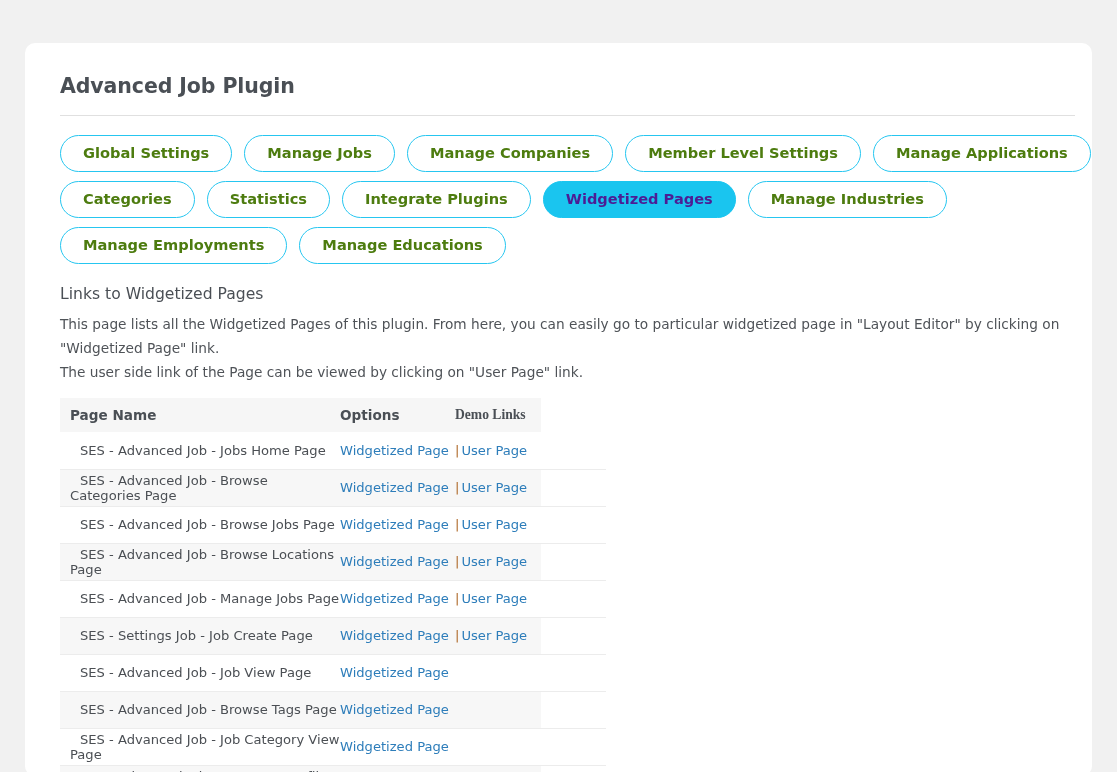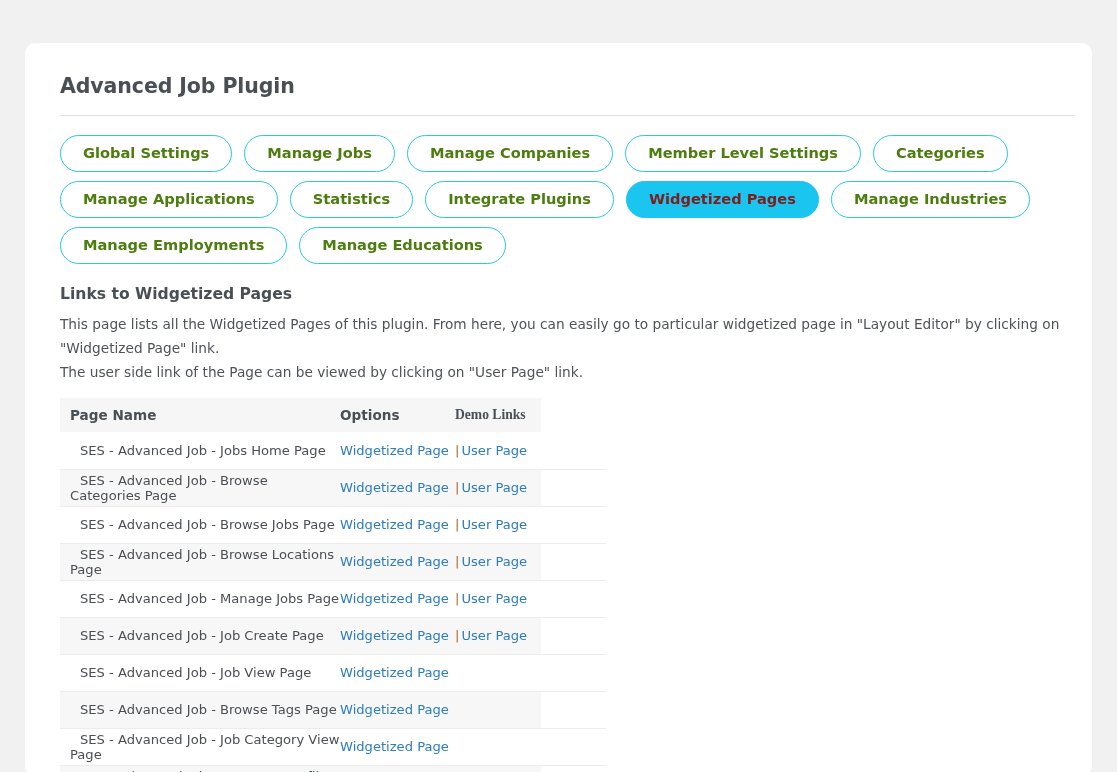--- a/index.html
+++ b/index.html
@@ -66,28 +66,28 @@
     color: #4d7c0f;
     font-size: 14.6px;
     font-weight: bold;
     white-space: nowrap;
     cursor: pointer;
     line-height: 1;
   }
   .tab.active {
     background: #1ac5ef;
     border-color: #1ac5ef;
-    color: #7f1d1d;
+    color: #4c1d95;
   }
 
   
   .section-title {
     margin-top: 20px;
     font-size: 15.6px;
-    font-weight: bold;
+    font-weight: normal;
     color: #4a4f55;
     line-height: 20px;
   }
   .desc {
     margin-top: 8px;
     font-size: 13.7px;
     color: #4f5358;
     line-height: 24px;
     width: 1050px;
   }
@@ -160,22 +160,22 @@
     <div class="card-inner">
 
       <h1 class="page-title">Advanced Job Plugin</h1>
       <div class="title-divider"></div>
 
       <div class="tabs" id="tab-bar">
           <div class="tab">Global Settings</div>
           <div class="tab">Manage Jobs</div>
           <div class="tab">Manage Companies</div>
           <div class="tab">Member Level Settings</div>
+          <div class="tab">Manage Applications</div>
           <div class="tab">Categories</div>
-          <div class="tab">Manage Applications</div>
           <div class="tab">Statistics</div>
           <div class="tab">Integrate Plugins</div>
           <div class="tab active">Widgetized Pages</div>
           <div class="tab">Manage Industries</div>
           <div class="tab">Manage Employments</div>
           <div class="tab">Manage Educations</div>
         </div>
 
       <div class="section-title">Links to Widgetized Pages</div>
 
@@ -213,21 +213,21 @@
                 <td class="col-name"><span class="cell-pad">SES - Advanced Job - Browse Locations Page</span></td>
                 <td class="col-opt"><a class="link">Widgetized Page</a></td>
                 <td class="col-demo demo-cell"><span class="sep">|</span><a class="link">User Page</a></td>
               </tr>
               <tr>
                 <td class="col-name"><span class="cell-pad">SES - Advanced Job - Manage Jobs Page</span></td>
                 <td class="col-opt"><a class="link">Widgetized Page</a></td>
                 <td class="col-demo demo-cell"><span class="sep">|</span><a class="link">User Page</a></td>
               </tr>
               <tr>
-                <td class="col-name"><span class="cell-pad">SES - Advanced Job - Job Create Page</span></td>
+                <td class="col-name"><span class="cell-pad">SES - Settings Job - Job Create Page</span></td>
                 <td class="col-opt"><a class="link">Widgetized Page</a></td>
                 <td class="col-demo demo-cell"><span class="sep">|</span><a class="link">User Page</a></td>
               </tr>
               <tr>
                 <td class="col-name"><span class="cell-pad">SES - Advanced Job - Job View Page</span></td>
                 <td class="col-opt"><a class="link">Widgetized Page</a></td>
                 <td class="col-demo demo-cell"></td>
               </tr>
               <tr>
                 <td class="col-name"><span class="cell-pad">SES - Advanced Job - Browse Tags Page</span></td>

